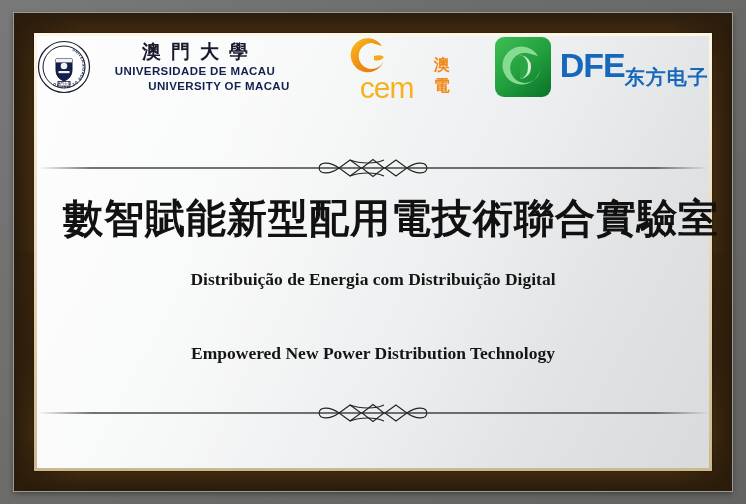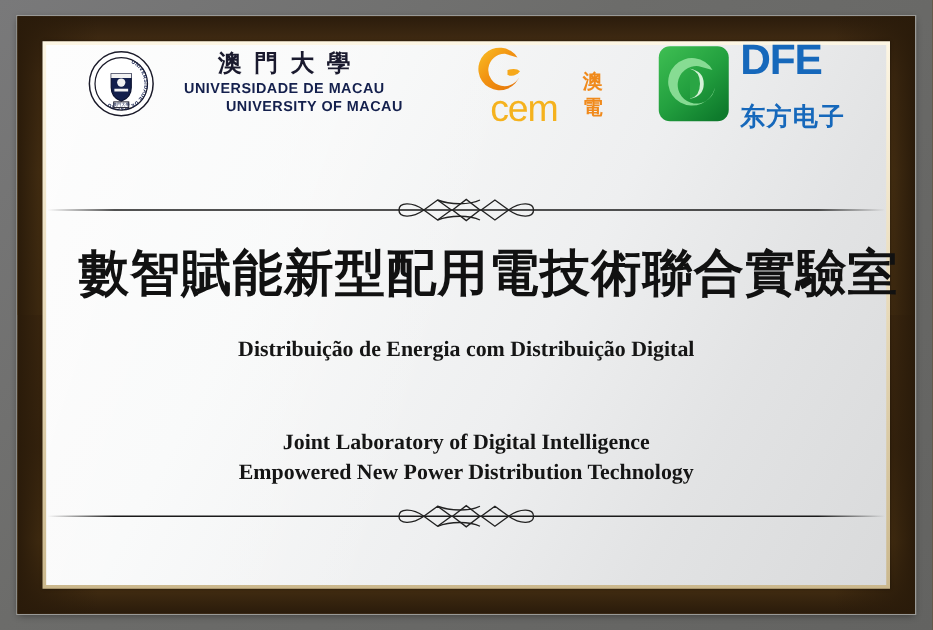--- a/index.html
+++ b/index.html
@@ -84,21 +84,21 @@
   }
   .cem-word{
     position:absolute;left:16px;top:40px;
     font-family:"Liberation Sans",sans-serif;font-weight:normal;
     font-size:30px;color:#f5b21e;letter-spacing:-1px;
   }
 
   
   .dfe{display:flex;align-items:center;gap:8px;}
   .dfe-mark{width:58px;height:62px;flex:0 0 auto;}
-  .dfe-txt{display:flex;flex-direction:column;line-height:1;}
+  .dfe-txt{display:flex;line-height:1;}
   .dfe-word{
     font-family:"Liberation Sans",sans-serif;font-weight:bold;
     font-size:34px;color:#1668bb;letter-spacing:-1px;
   }
   .dfe-cn{
     font-family:"Liberation Sans",sans-serif;font-weight:bold;
     font-size:20px;color:#1668bb;letter-spacing:1px;margin-top:19px;
   }
 
   
@@ -229,21 +229,20 @@
     </svg>
   </div>
 
   <div class="title-cn">數智賦能新型配用電技術聯合實驗室</div>
 
   <div class="block-pt">
     <div>Distribuição de Energia com Distribuição Digital</div>
   </div>
 
   <div class="block-en">
-    <div>Joint Laboratory of Digital Intelligence</div>
     <div>Empowered New Power Distribution Technology</div>
   </div>
 
   <div class="rule rule-bot">
     <svg viewBox="0 0 672 26" preserveAspectRatio="none">
       <rect x="0" y="12.4" width="672" height="1.2" fill="url(#lg)"></rect>
       <g fill="none" stroke="#222" stroke-width="1.1" transform="translate(336,13)">
         <path d="M-34 0 l11 -8 l11 8 l-11 8 z"></path>
         <path d="M-11 0 l11 -8.5 l11 8.5 l-11 8.5 z"></path>
         <path d="M12 0 l11 -8 l11 8 l-11 8 z"></path>

